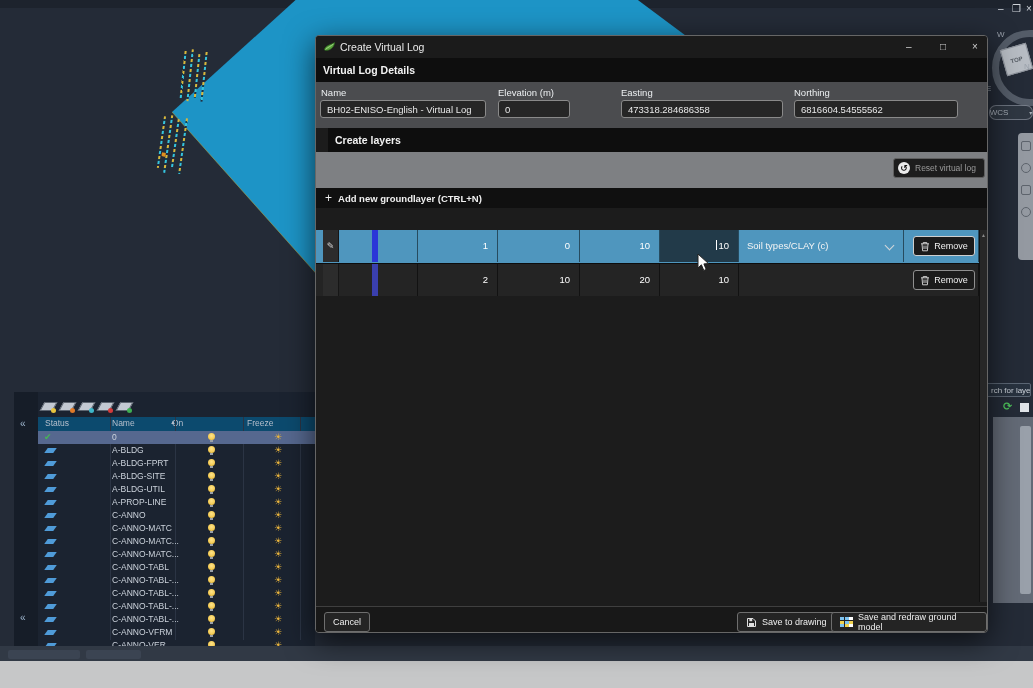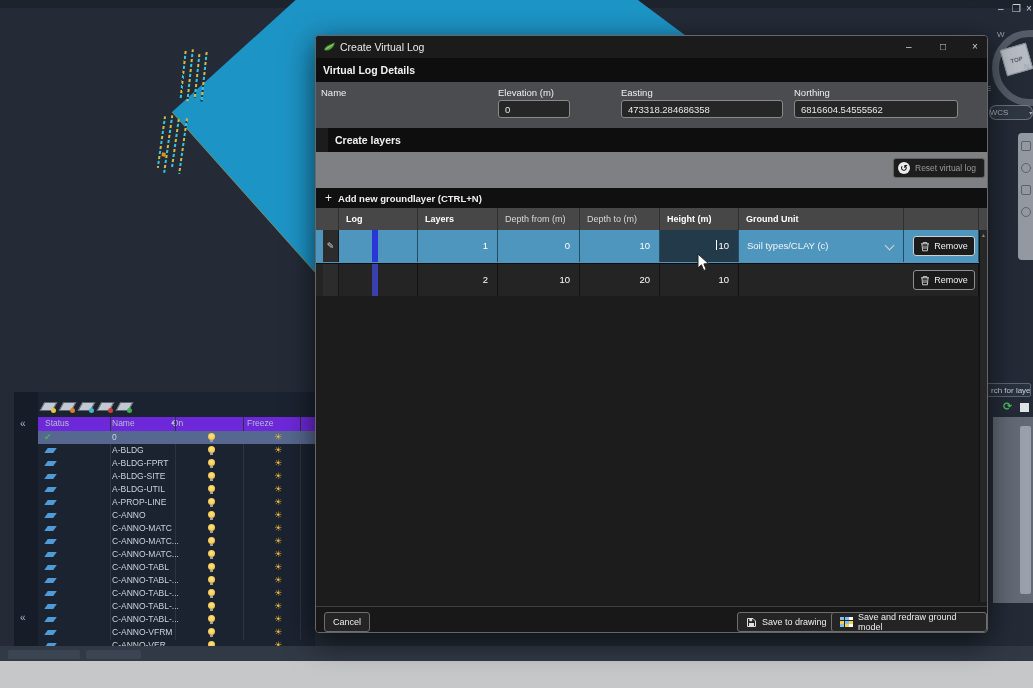--- a/index.html
+++ b/index.html
@@ -28,21 +28,21 @@
      padding-top:8px;gap:12px;box-sizing:border-box;}
   .navglyph{width:8px;height:8px;border:1.4px solid #5d636c;border-radius:2px;}
   
   #palette-titlebar{left:14px;top:392px;width:24px;height:256px;background:#161d28;z-index:1;}
   .collapse-chev{color:#9fb6cf;font-size:10px;z-index:2;}
   #palette{left:38px;top:392px;width:277px;height:256px;background:#1b2330;z-index:1;overflow:hidden;}
   .ltool{position:absolute;top:8px;width:14px;height:12px;}
   .ltool .base{position:absolute;left:1px;top:2px;width:11px;height:7px;background:#c3c9d2;
       transform:skewX(-28deg);border:1px solid #5d6570;}
   .ltool .badge{position:absolute;right:-1px;bottom:-1px;width:5px;height:5px;border-radius:50%;}
-  #lheader{position:absolute;left:0;top:25px;width:277px;height:14px;background:#6d28d9;
+  #lheader{position:absolute;left:0;top:25px;width:277px;height:14px;background:#0c4a6e;
       border-bottom:6px solid #5eead4;color:#b6bfcc;font-size:8.5px;}
   .lsep{position:absolute;top:25px;width:1px;height:223px;background:#2b3444;}
   #layer-rows{position:absolute;left:0;top:39px;width:277px;height:217px;overflow:hidden;}
   .lrow{position:relative;width:277px;height:13px;}
   .lrow.sel{background:#56688f;}
   .lrow .lname{position:absolute;left:74px;top:1px;font-size:8.5px;color:#ccd3dc;white-space:nowrap;}
   .lrow .pgram{position:absolute;left:8px;top:4px;width:9px;height:5px;background:#4f9bd8;transform:skewX(-35deg);}
   .lrow .check{position:absolute;left:6px;top:0px;color:#46b854;font-size:9px;line-height:12px;}
   .bulb{position:absolute;left:170px;top:2px;width:7px;height:7px;border-radius:50%;
       background:radial-gradient(circle at 50% 40%,#ffe48a,#edba31);}
@@ -329,20 +329,21 @@
       <span class="d-abs" id="d-title-text">Create Virtual Log</span>
       <span class="d-abs d-ctl" style="left:590px;">–</span>
       <span class="d-abs d-ctl" style="left:624px;">□</span>
       <span class="d-abs d-ctl" style="left:656px;">×</span>
     </div>
 
     <div class="d-abs d-section" style="left:0;top:22px;">Virtual Log Details</div>
 
     <div class="d-abs" id="d-form">
       <span class="fld-label" style="left:5px;">Name</span>
+      <div class="fld-input" style="left:4px;width:166px;">BH02-ENISO-English - Virtual Log</div>
       <span class="fld-label" style="left:182px;">Elevation (m)</span>
       <div class="fld-input" style="left:182px;width:72px;">0</div>
       <span class="fld-label" style="left:305px;">Easting</span>
       <div class="fld-input" style="left:305px;width:162px;">473318.284686358</div>
       <span class="fld-label" style="left:478px;">Northing</span>
       <div class="fld-input" style="left:478px;width:164px;">6816604.54555562</div>
     </div>
 
     <div class="d-abs d-section" style="left:12px;top:92px;">Create layers</div>
 
@@ -351,30 +352,20 @@
         <span id="reset-icon">↺</span>
         <span id="reset-label">Reset virtual log</span>
       </div>
     </div>
 
     <div class="d-abs" id="d-addbar">
       <span id="add-plus">+</span>
       <span id="add-label">Add new groundlayer (CTRL+N)</span>
     </div>
 
-    <div class="d-abs" id="grid-header">
-        <div class="hcell" style="left: 7px; width: 16px;"></div>
-        <div class="hcell bold" style="left: 23px; width: 79px;">Log</div>
-        <div class="hcell bold" style="left: 102px; width: 80px;">Layers</div>
-        <div class="hcell" style="left: 182px; width: 82px;">Depth from (m)</div>
-        <div class="hcell" style="left: 264px; width: 80px;">Depth to (m)</div>
-        <div class="hcell bold" style="left: 344px; width: 79px;">Height (m)</div>
-        <div class="hcell bold" style="left: 423px; width: 165px;">Ground Unit</div>
-        <div class="hcell" style="left: 588px; width: 75px;"></div>
-      </div>
     <div class="d-abs" id="grid-rows">
         <div class="grow sel">
           <div class="gcell indcell" style="left: 7px; width: 16px;"><span>✎</span></div>
           <div class="gcell" style="left: 23px; width: 79px;">
             <span class="logbar" style="background: rgb(42, 54, 216);"></span>
           </div>
           <div class="gcell num" style="left: 102px; width: 80px;">1</div>
           <div class="gcell num" style="left: 182px; width: 82px;">0</div>
           <div class="gcell num" style="left: 264px; width: 80px;">10</div>
           <div class="gcell" style="left: 344px; width: 79px;">

